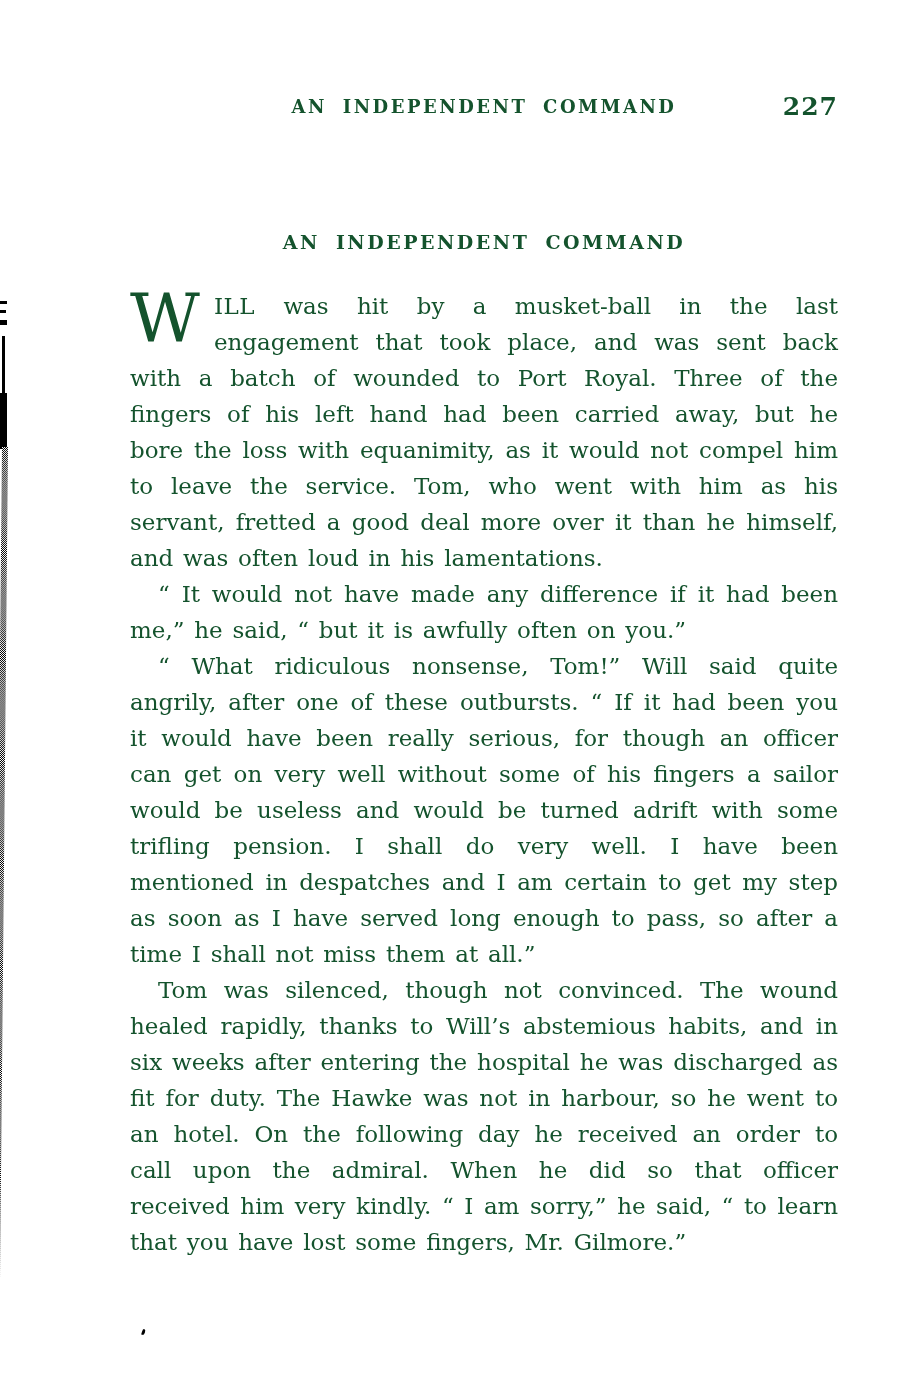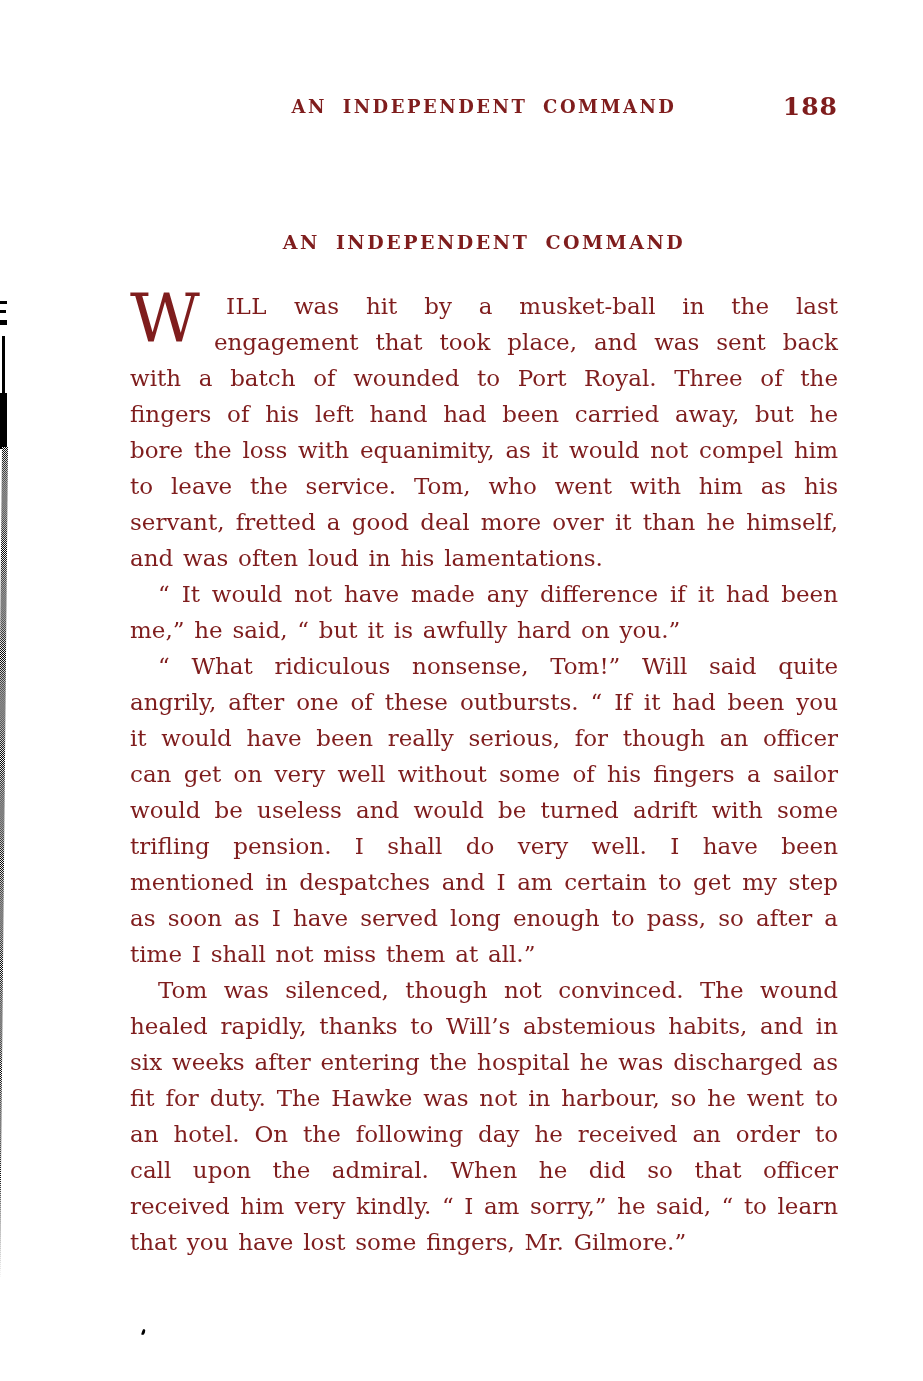--- a/index.html
+++ b/index.html
@@ -2,21 +2,21 @@
 <html><head>
 <meta charset="utf-8">
 <style>
   * { margin: 0; padding: 0; box-sizing: border-box; }
   html, body { background: #ffffff; }
   .page {
     position: relative;
     width: 872px;
     height: 1381px;
     background: #ffffff;
-    color: #7f1d1d;
+    color: #14532d;
     font-family: "DejaVu Serif", "Liberation Serif", serif;
     overflow: hidden;
   }
 
   
   .running-head {
     position: absolute;
     top: 96px;
     left: 130px;
     width: 708px;
@@ -80,21 +80,21 @@
   .para { margin: 0; }
   .para.indent { text-indent: 28px; }
   .drop-cap {
     float: left;
     font-size: 68px;
     line-height: 58px;
     height: 66px;
     padding: 2px 14px 0 0;
     font-weight: 400;
   }
-  .lead-caps { letter-spacing: 0.5px; margin-left: 12px; }
+  .lead-caps { letter-spacing: 0.5px; }
   .ship-name { }
 
   
   .gutter-marks, .gutter-marks div { position: absolute; }
   .gm-dash { background: #000; }
   .gm-d1 { left: 0; top: 301px; width: 7px; height: 3px; }
   .gm-d2 { left: 0; top: 310px; width: 6px; height: 3px; }
   .gm-d3 { left: 0; top: 320px; width: 7px; height: 5px; }
   .gm-line { left: 2px; top: 336px; width: 3px; height: 115px; background: #000; }
   .gm-solid { left: 0; top: 393px; width: 7px; height: 56px; background: #000; }
@@ -114,33 +114,33 @@
     transform: rotate(18deg);
   }
 </style>
 </head>
 <body>
 
 <div class="page">
 
   <div class="running-head">
     <span class="running-title">AN INDEPENDENT COMMAND</span>
-    <span class="page-number">188</span>
+    <span class="page-number">227</span>
   </div>
 
 
   <div class="chapter-subtitle">AN INDEPENDENT COMMAND</div>
 
   <div class="body-text">
 
     <p class="para">
       <span class="drop-cap">W</span><span class="lead-caps">ILL</span><span> was hit by a musket-ball in the last engagement that took place, and was sent back with a batch of wounded to Port Royal. Three of the fingers of his left hand had been carried away, but he bore the loss with equanimity, as it would not compel him to leave the service. Tom, who went with him as his servant, fretted a good deal more over it than he himself, and was often loud in his lamentations.</span>
     </p>
 
-    <p class="para indent">“ It would not have made any difference if it had been me,” he said, “ but it is awfully hard on you.”</p>
+    <p class="para indent">“ It would not have made any difference if it had been me,” he said, “ but it is awfully often on you.”</p>
 
     <p class="para indent">“ What ridiculous nonsense, Tom!” Will said quite angrily, after one of these outbursts. “ If it had been you it would have been really serious, for though an officer can get on very well without some of his fingers a sailor would be useless and would be turned adrift with some trifling pension. I shall do very well. I have been mentioned in despatches and I am certain to get my step as soon as I have served long enough to pass, so after a time I shall not miss them at all.”</p>
 
     <p class="para indent">
       <span>Tom was silenced, though not convinced. The wound healed rapidly, thanks to Will’s abstemious habits, and in six weeks after entering the hospital he was discharged as fit for duty. The </span><span class="ship-name">Hawke</span><span> was not in harbour, so he went to an hotel. On the following day he received an order to call upon the admiral. When he did so that officer received him very kindly. “ I am sorry,” he said, “ to learn that you have lost some fingers, Mr. Gilmore.”</span>
     </p>
 
   </div>
 
   <div class="gutter-marks">

